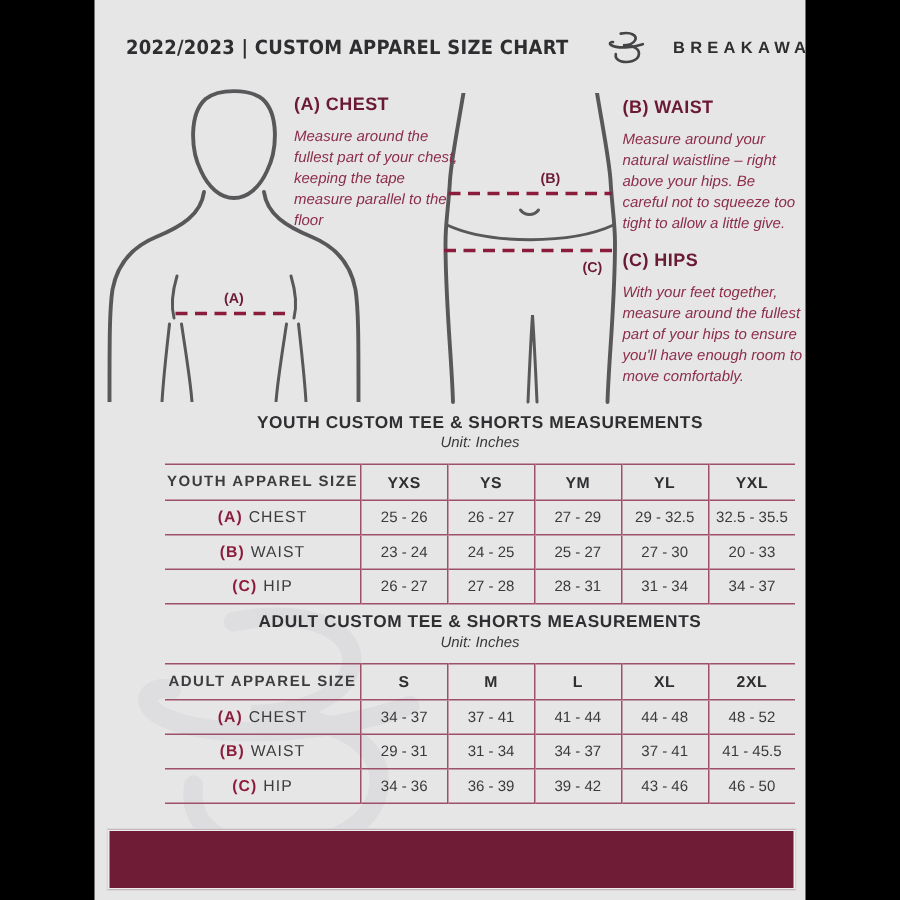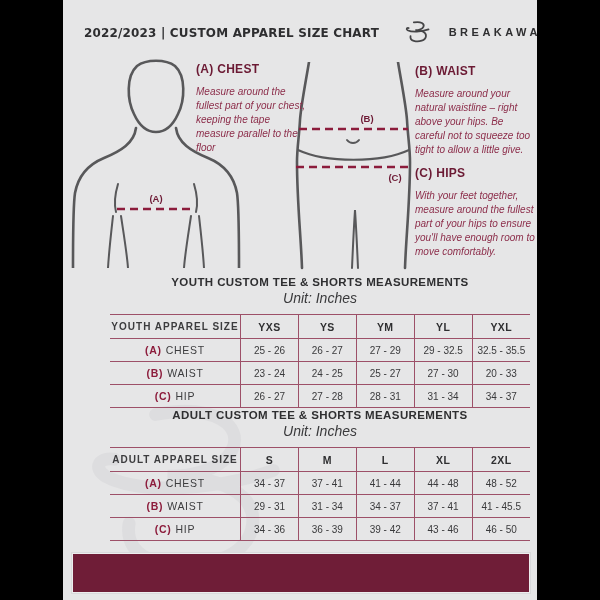--- a/index.html
+++ b/index.html
@@ -35,21 +35,21 @@
   .instr-chest{left:133px;top:62px;width:110px;}
   .instr-waist{left:352px;top:64px;width:116px;}
   .instr-hips{left:352px;top:166px;width:126px;}
   .instr-head{font-weight:bold;font-size:12px;color:#6b1a34;letter-spacing:.3px;margin:0 0 9px 0;}
   .instr-text{font-style:italic;font-size:10px;line-height:1.4;color:#8c2d4a;margin:0;}
   
   .tbl-section{position:absolute;left:0;width:514px;text-align:center;z-index:2;}
   .youth-section{top:276px;}
   .adult-section{top:409px;}
   .tbl-title{margin:0;font-size:11.5px;font-weight:bold;color:#2f2f31;letter-spacing:.4px;}
-  .tbl-unit{margin:2px 0 0 0;font-size:14px;font-style:italic;color:#3a3a3c;}
+  .tbl-unit{margin:2px 0 0 0;font-size:10px;font-style:italic;color:#3a3a3c;}
   table.size-table{
     width:420px;margin:8px auto 0 auto;border-collapse:collapse;table-layout:fixed;
     border-top:1px solid #9d5068;border-bottom:1px solid #9d5068;
   }
   .size-table tr{border-top:1px solid #9d5068;}
   .size-table tr:first-child{border-top:none;}
   .size-table th,.size-table td{
     border-left:1px solid #9d5068;height:22px;padding:0;vertical-align:middle;
     font-size:10px;color:#3a3a3c;text-align:center;
   }

